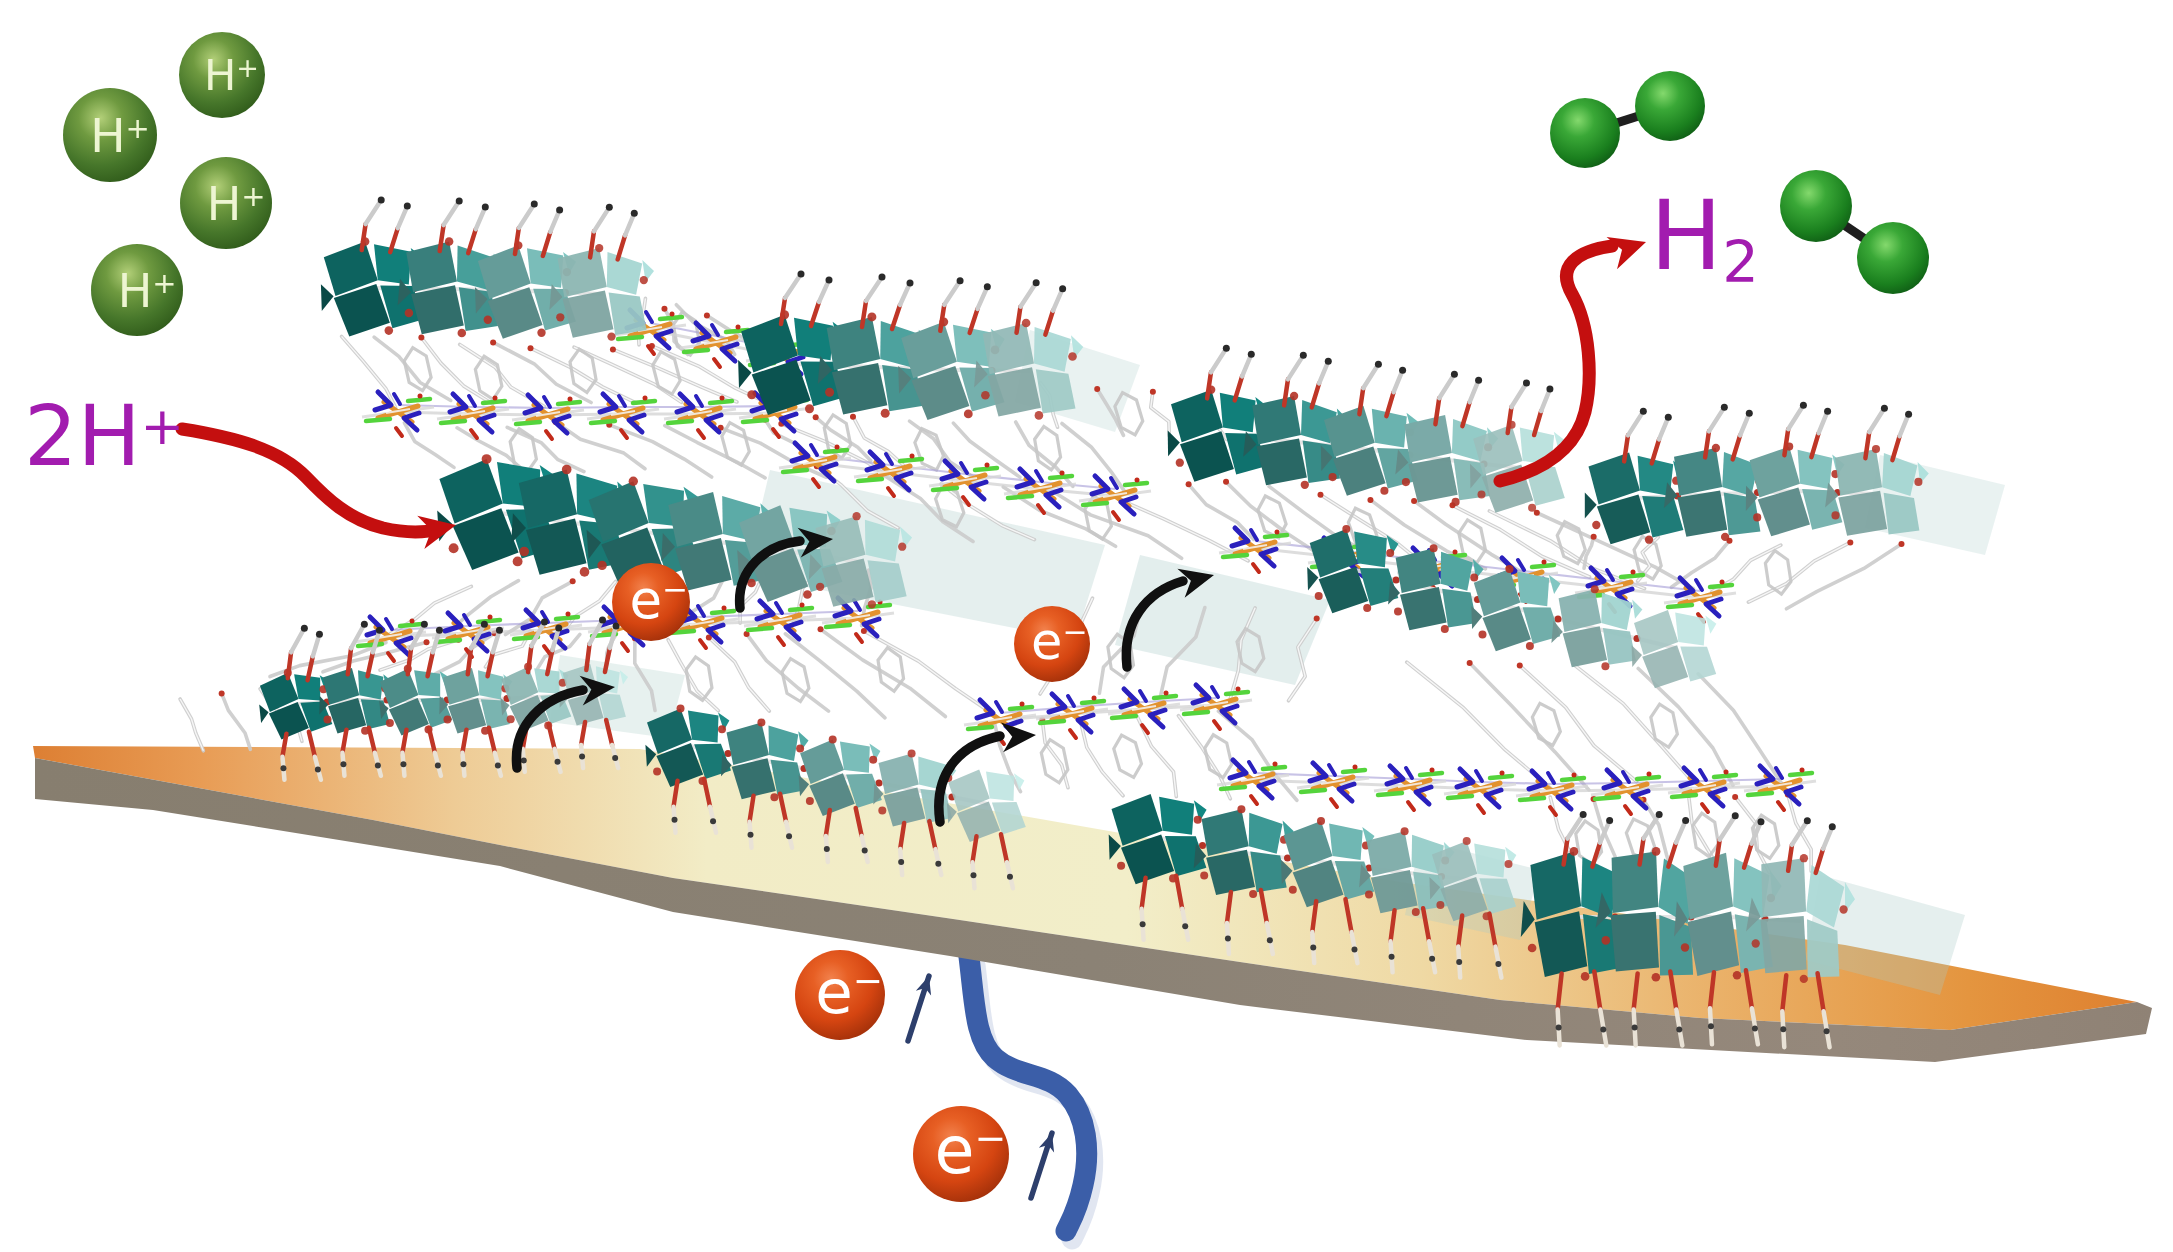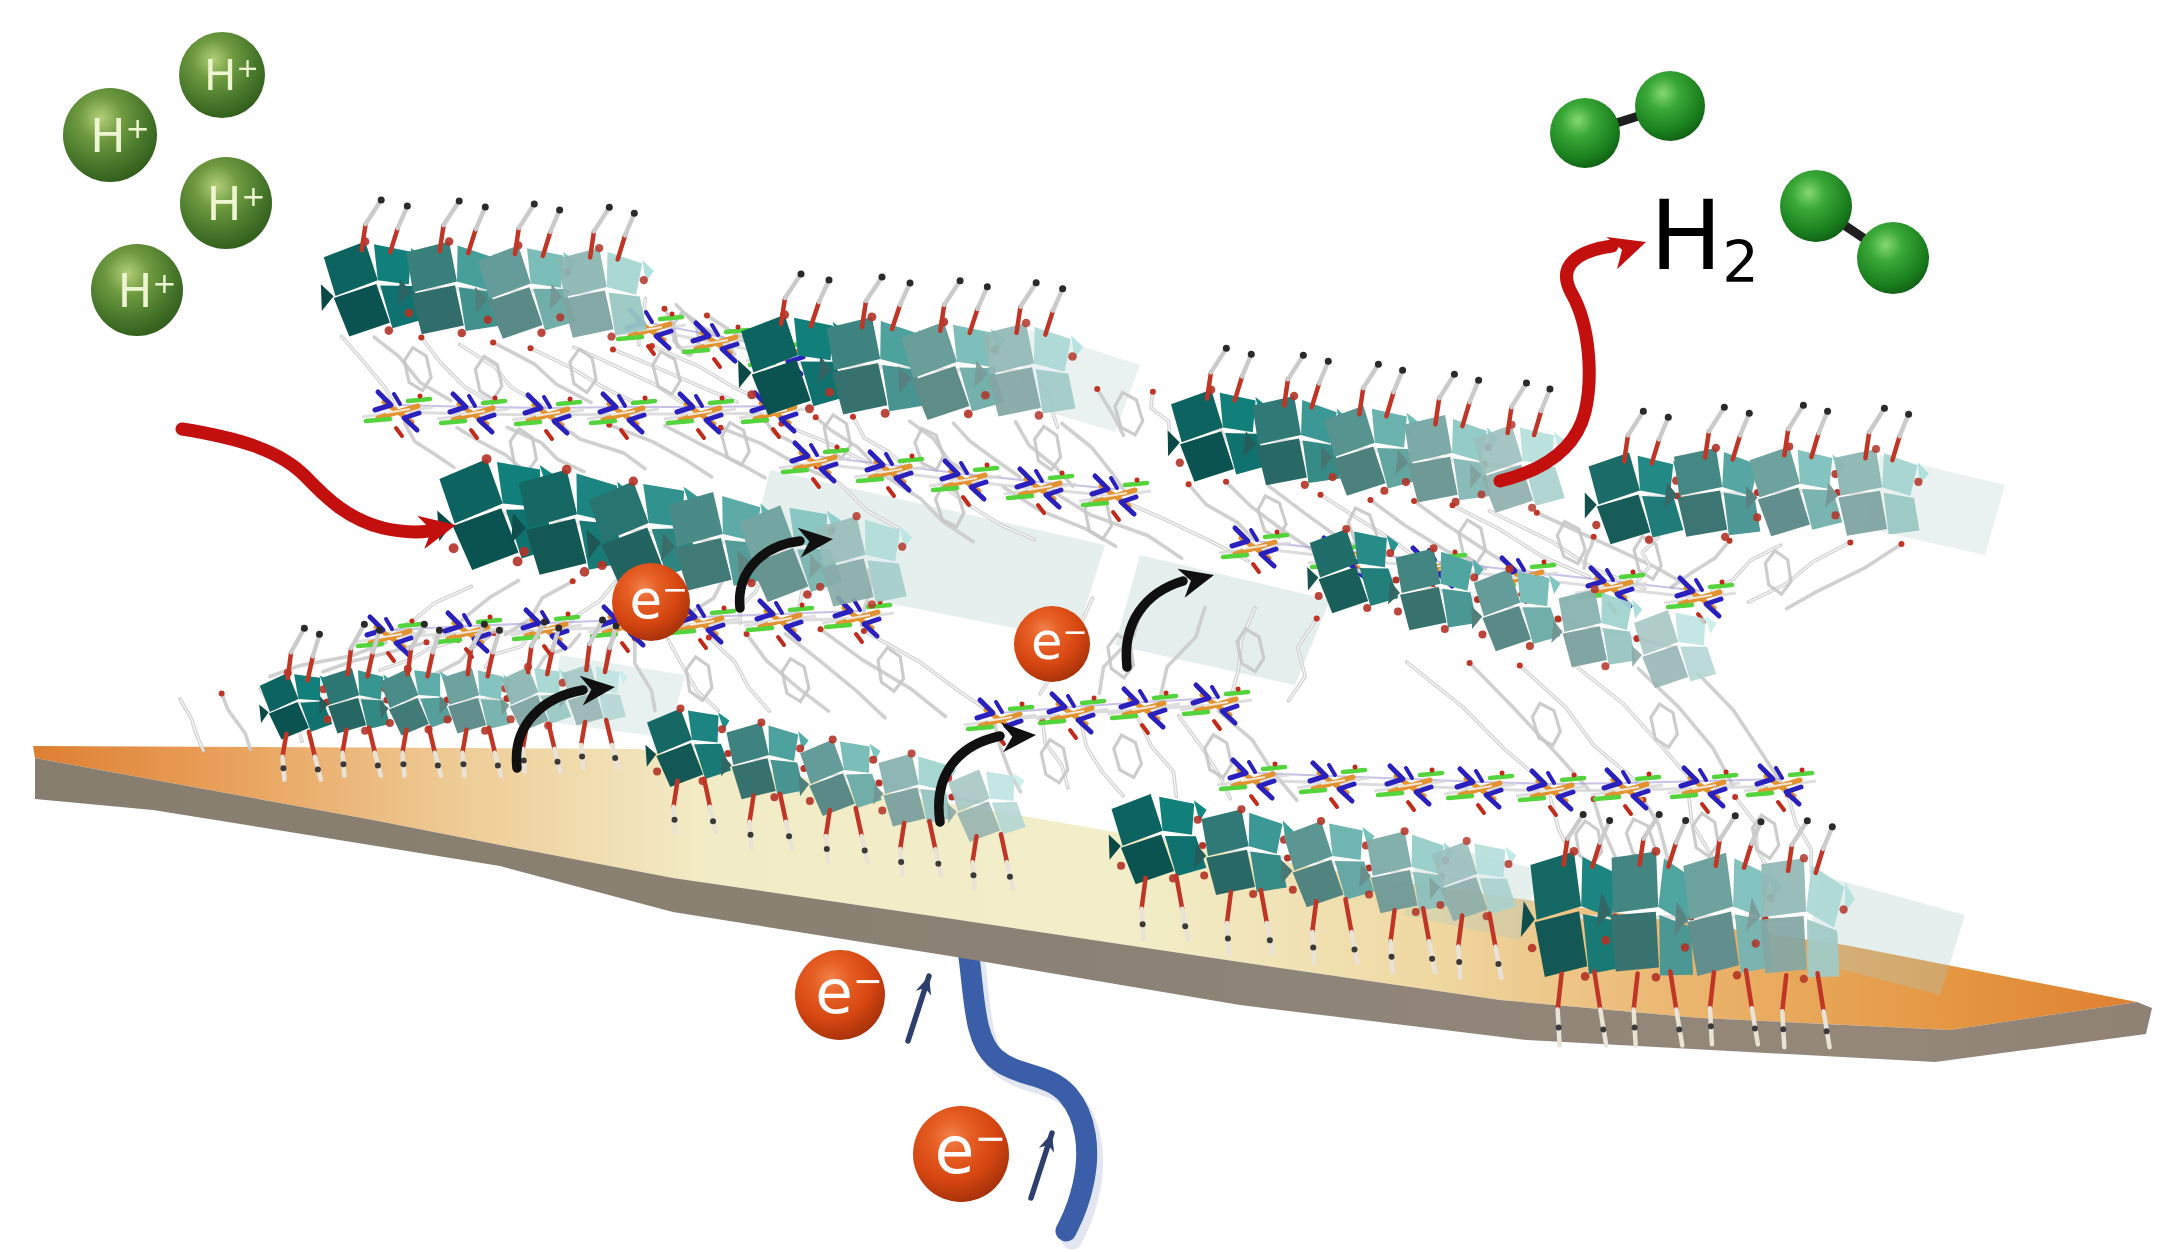--- a/index.html
+++ b/index.html
@@ -1,19 +1,19 @@
 <!DOCTYPE html>
 <html><head>
 <meta charset="utf-8">
 <style>
   html,body{margin:0;padding:0;background:#ffffff;}
   .stage{position:relative;width:2173px;height:1252px;background:#ffffff;overflow:hidden;
          font-family:"DejaVu Sans",sans-serif;}
   .stage svg{position:absolute;left:0;top:0;}
-  .label{position:absolute;color:#000000;line-height:1;white-space:nowrap;}
+  .label{position:absolute;color:#a21caf;line-height:1;white-space:nowrap;}
   .label-2h{left:24px;top:394px;font-size:84px;}
   .label-h2{left:1650px;top:188px;font-size:96px;}
   .sup{font-size:.62em;position:relative;top:-.40em;}
   .sub{font-size:.60em;position:relative;top:.22em;}
 </style>
 </head>
 <body>
 
 <div class="stage">
   <svg id="scene-svg" width="2173" height="1252" viewBox="0 0 2173 1252">
@@ -1751,14 +1751,15 @@
           <circle cx="1585" cy="133" r="35" fill="url(#gH)"></circle>
           <circle cx="1670" cy="106" r="35" fill="url(#gH)"></circle>
         </g>
         <g>
           <line x1="1816" y1="206" x2="1893" y2="258" stroke="#1f1f1f" stroke-width="9"></line>
           <circle cx="1816" cy="206" r="36" fill="url(#gH)"></circle>
           <circle cx="1893" cy="258" r="36" fill="url(#gH)"></circle>
         </g>
       </g>
     </svg>
+  <div class="label label-2h"><span>2H</span><span class="sup">+</span></div>
   <div class="label label-h2"><span>H</span><span class="sub">2</span></div>
 </div>
 
 </body></html>

